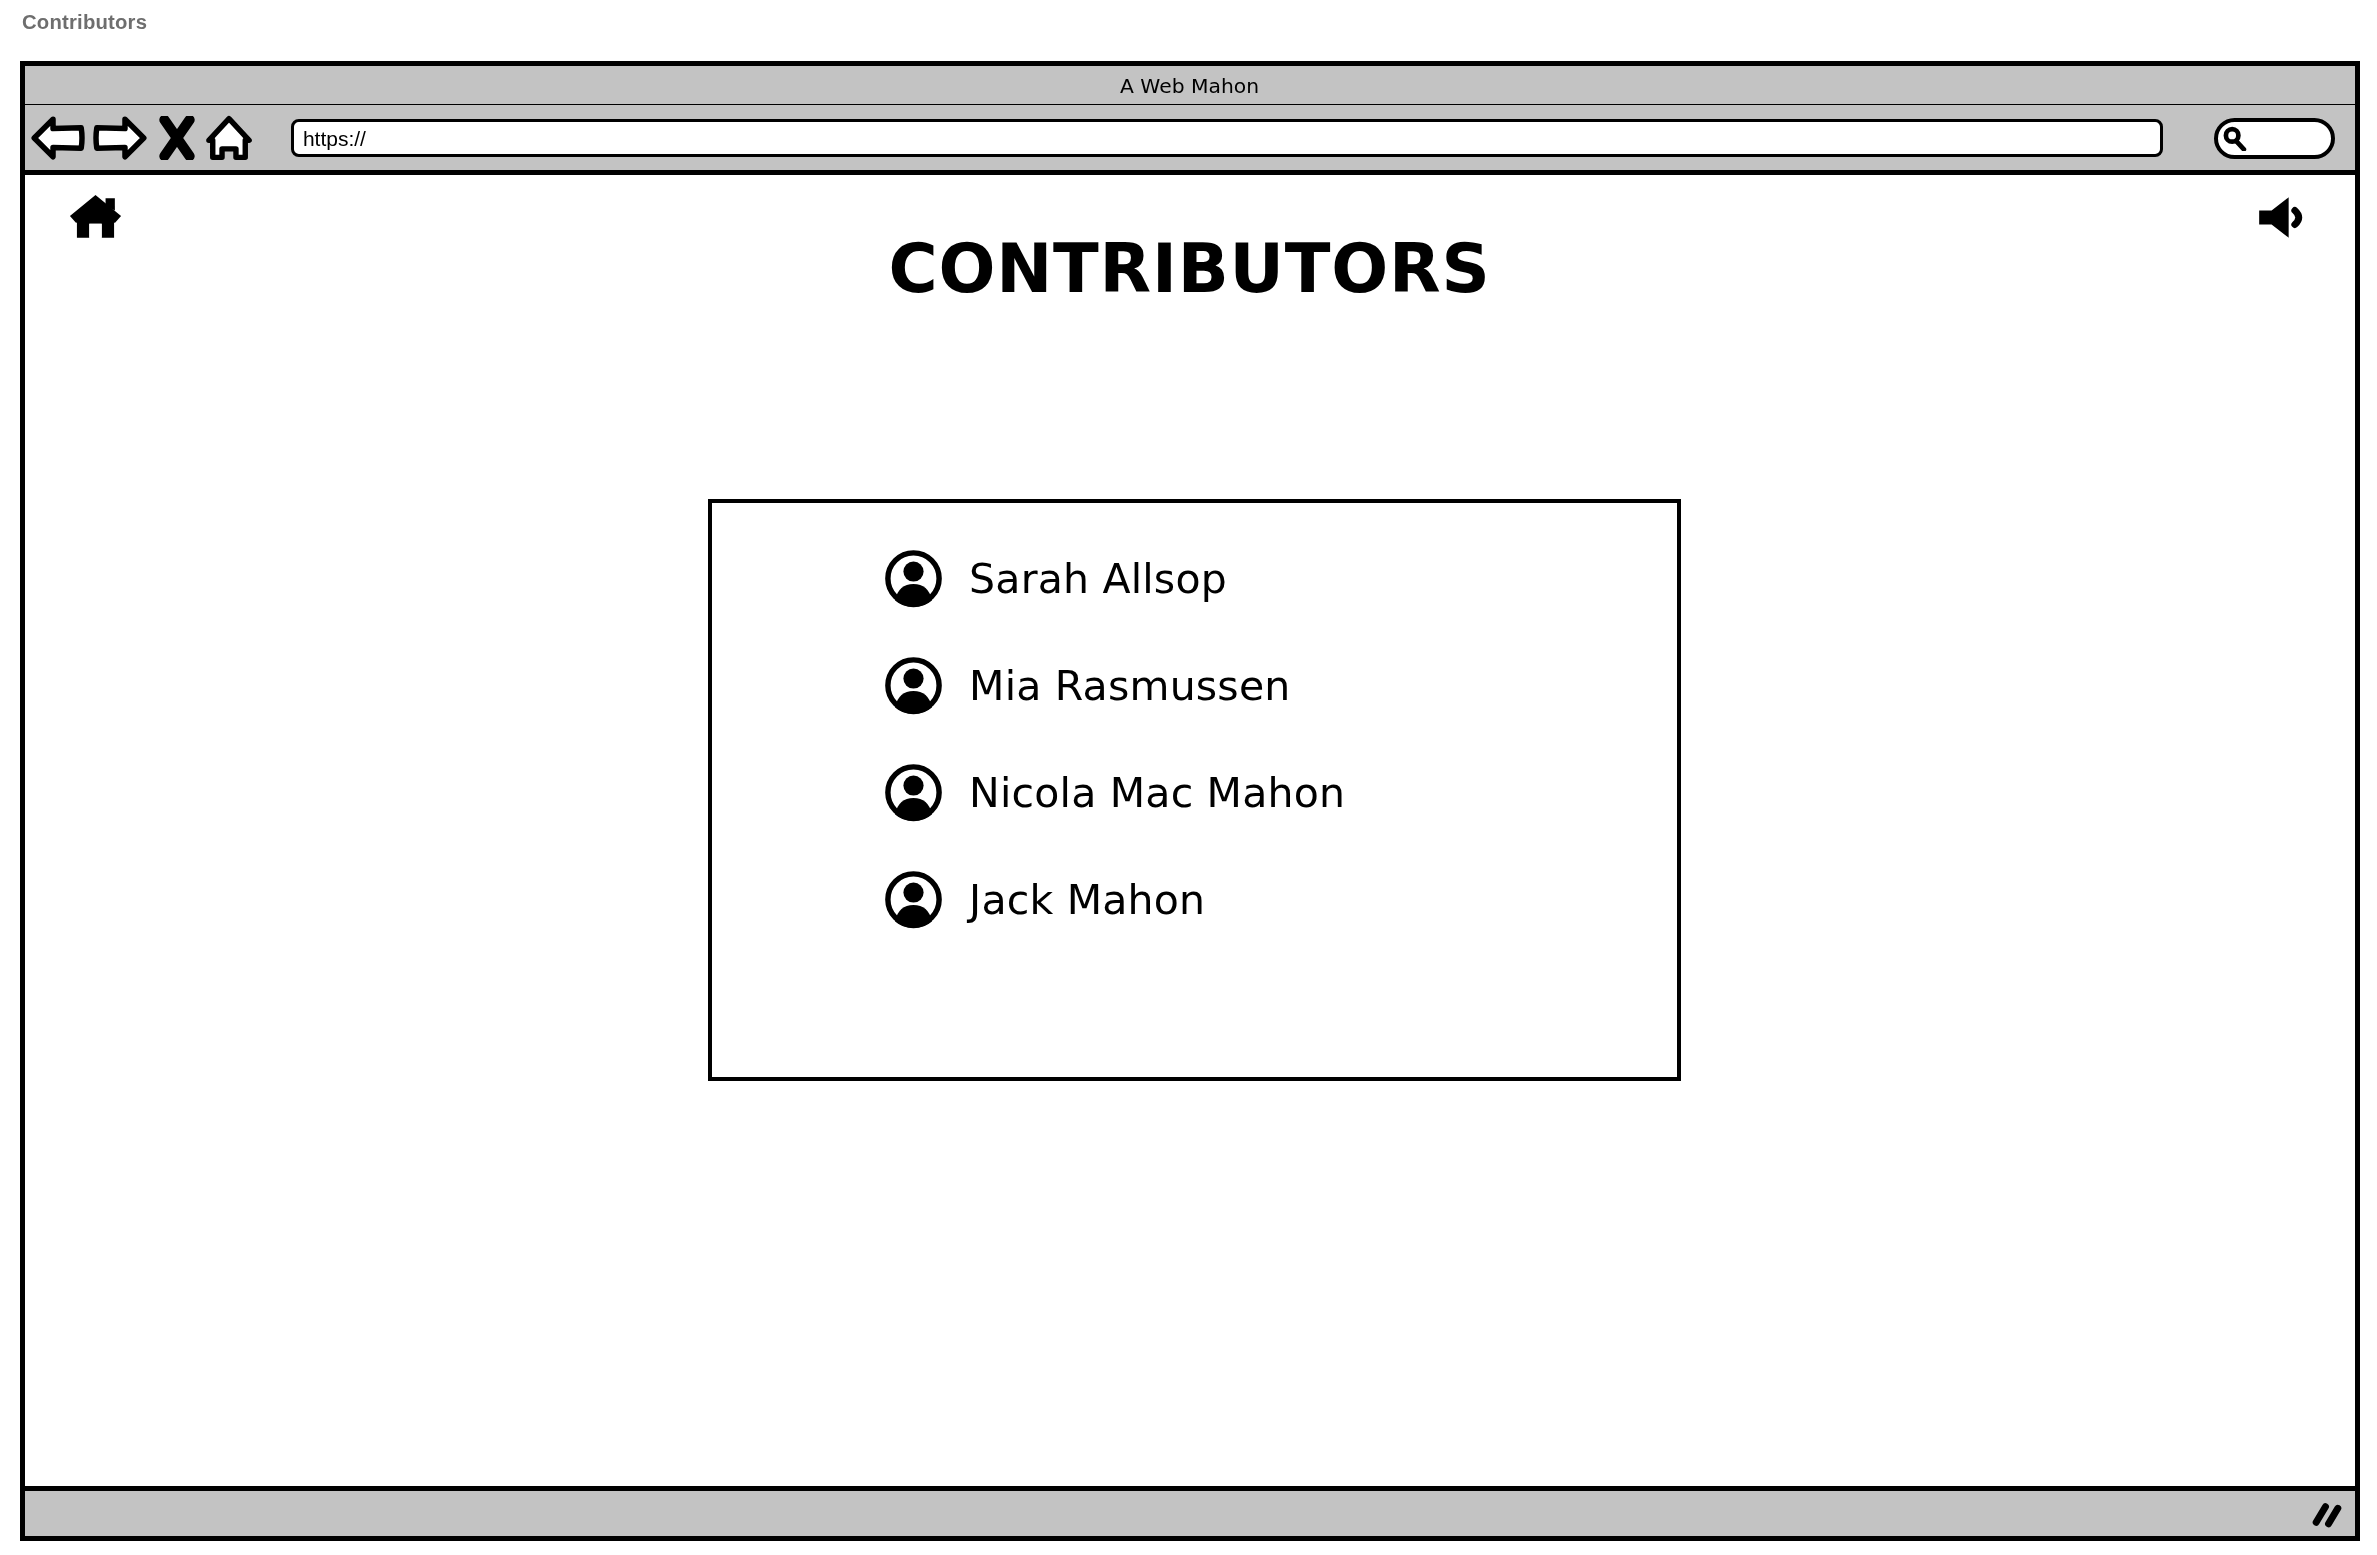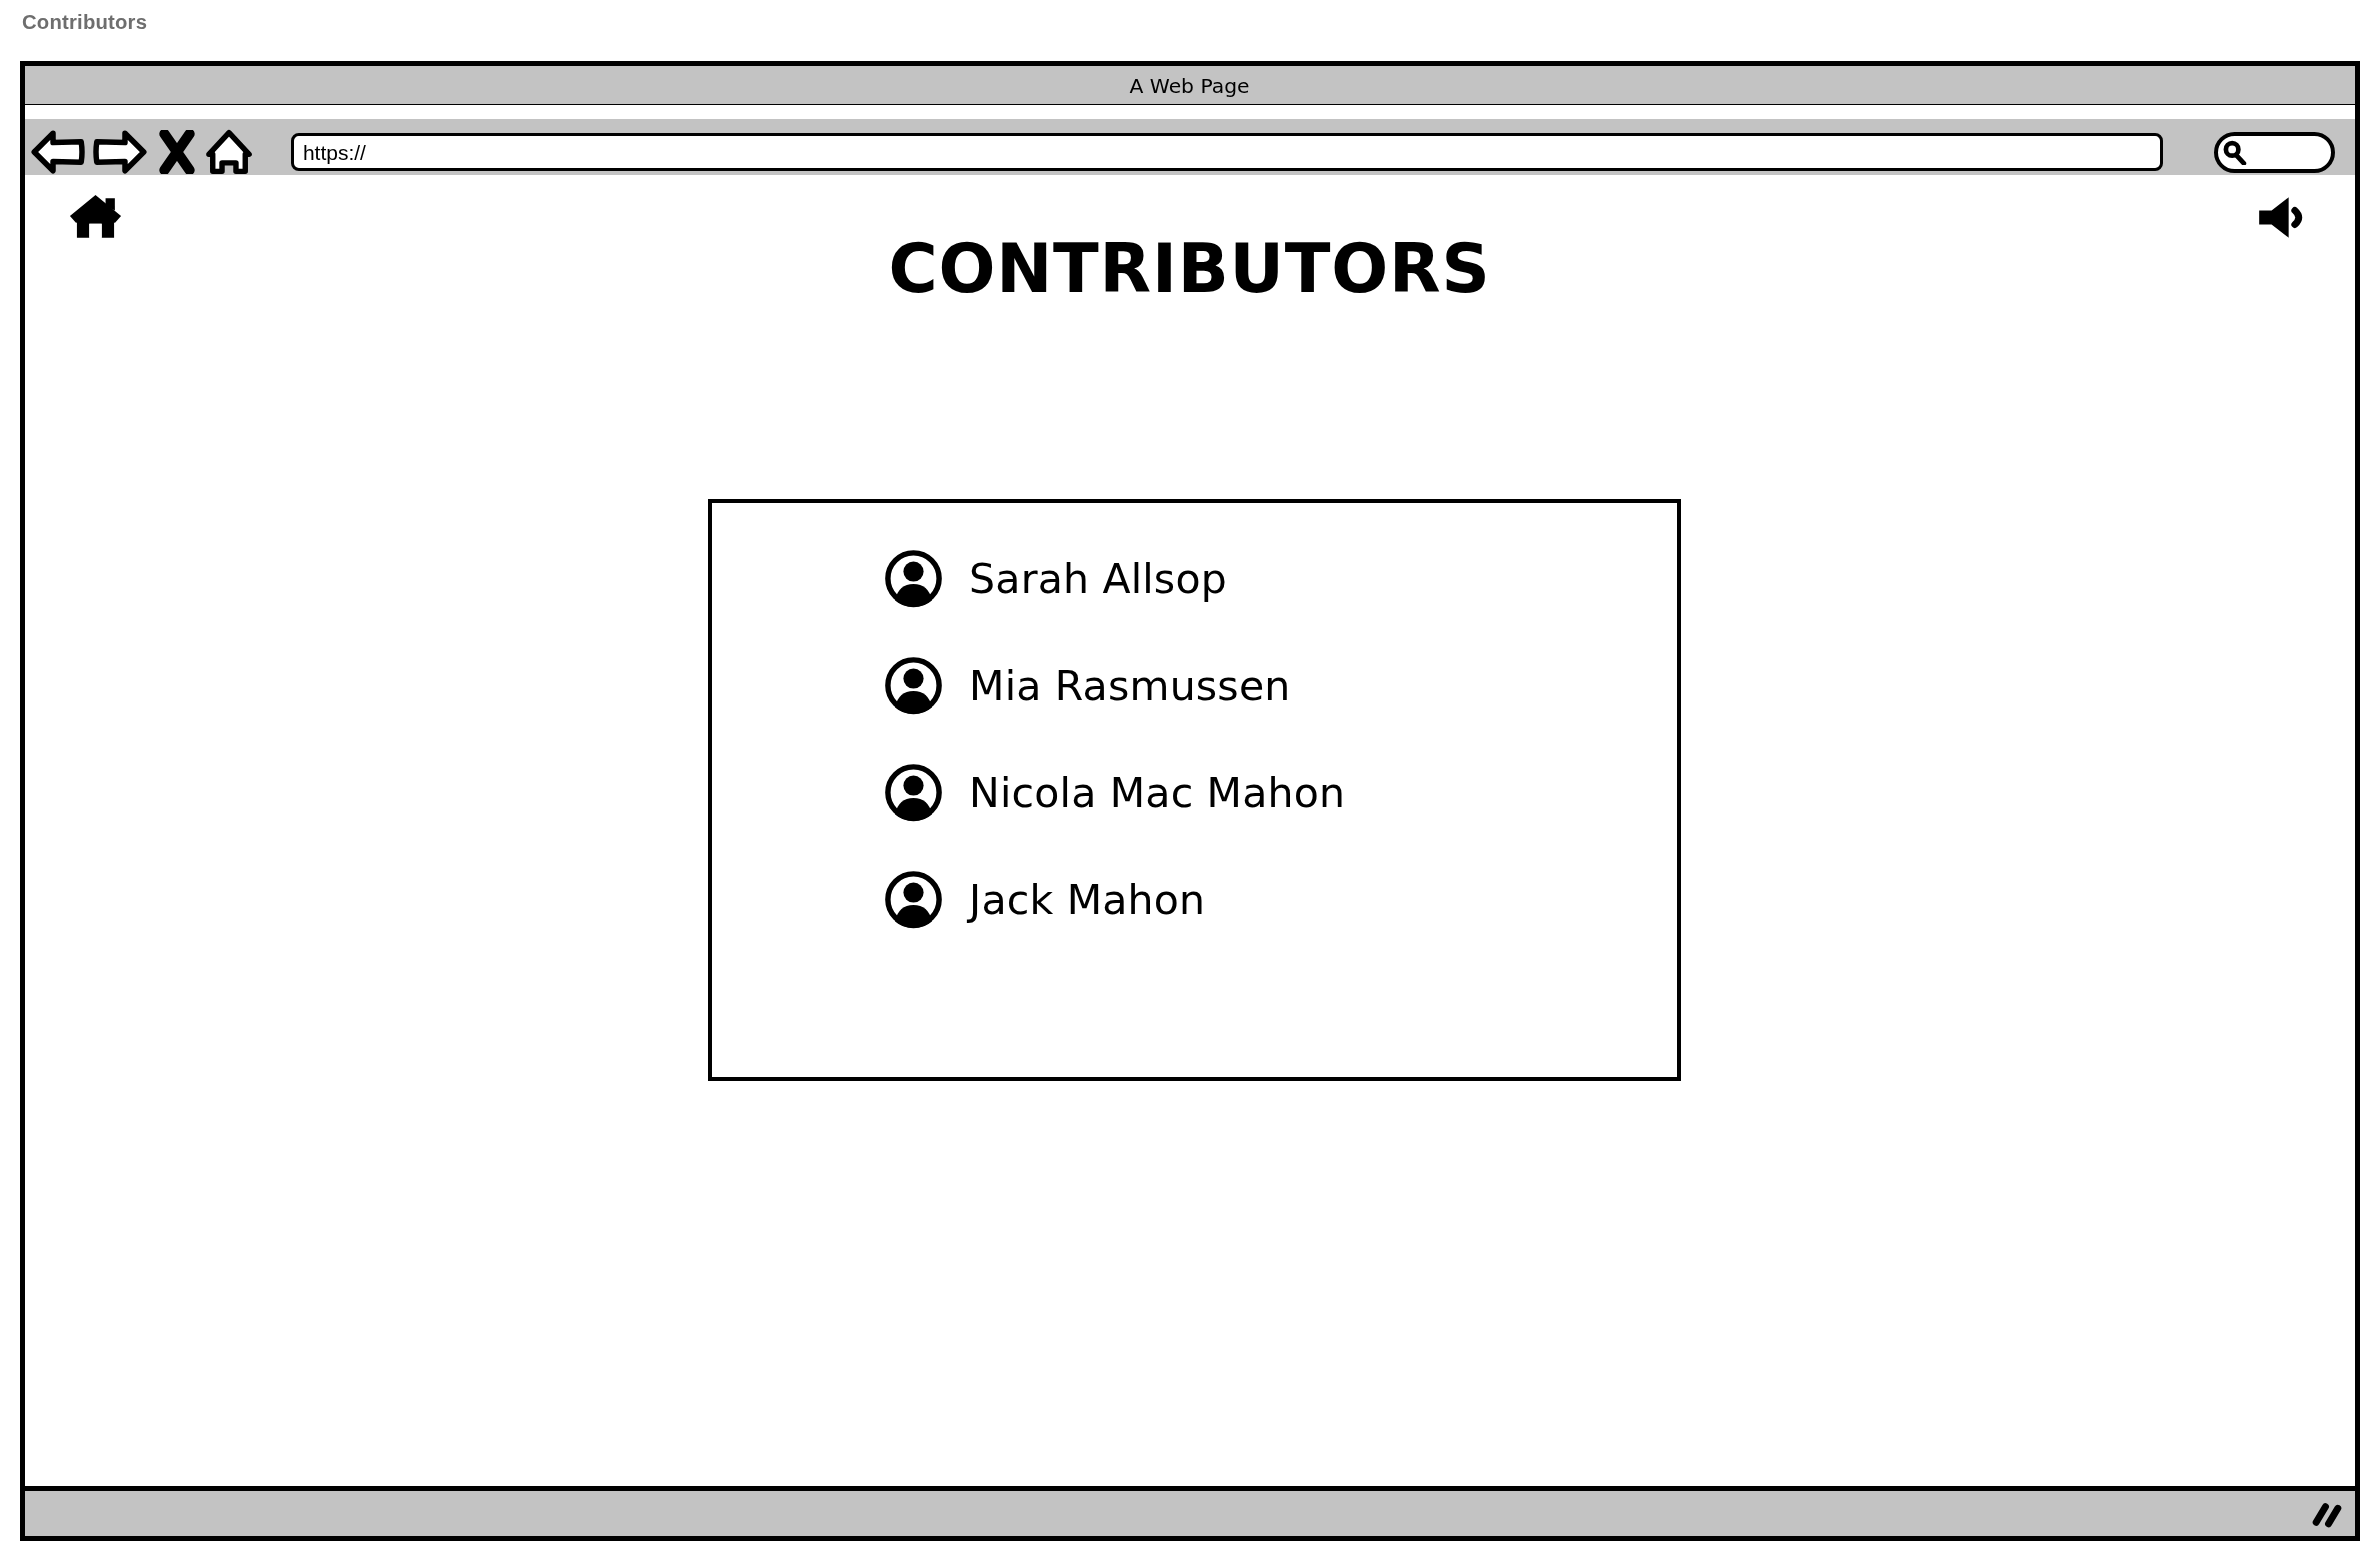--- a/index.html
+++ b/index.html
@@ -62,21 +62,21 @@
     font-family: "DejaVu Sans", sans-serif;
     font-size: 20.3px;
     color: #000;
     white-space: nowrap;
   }
 
   
   .browser-toolbar {
     position: absolute;
     left: 0;
-    top: 53px;
+    top: 39px;
     right: 0;
     height: 70px;
     background: #c3c3c3;
     border-bottom: 5.5px solid #000;
     box-sizing: border-box;
   }
 
   .nav-icon {
     position: absolute;
     top: 50%;
@@ -230,21 +230,21 @@
   }
 </style>
 </head>
 <body>
 
 <div class="mockup-label">Contributors</div>
 
 <div class="browser-window">
 
   <div class="browser-titlebar">
-    <div class="browser-title">A Web Page</div>
+    <div class="browser-title">A Web Mahon</div>
   </div>
 
   <div class="browser-toolbar">
 
     <svg class="nav-icon nav-back" viewBox="0 0 70 60">
       <path d="M28 6 L4 30 L28 54 L28 42 L64 43 Q66 30 64 17 L28 18 Z" fill="#ffffff" stroke="#000000" stroke-width="7" stroke-linejoin="round" stroke-linecap="round"></path>
     </svg>
 
     <svg class="nav-icon nav-fwd" viewBox="0 0 70 60">
       <path d="M42 6 L66 30 L42 54 L42 42 L6 43 Q4 30 6 17 L42 18 Z" fill="#ffffff" stroke="#000000" stroke-width="7" stroke-linejoin="round" stroke-linecap="round"></path>

